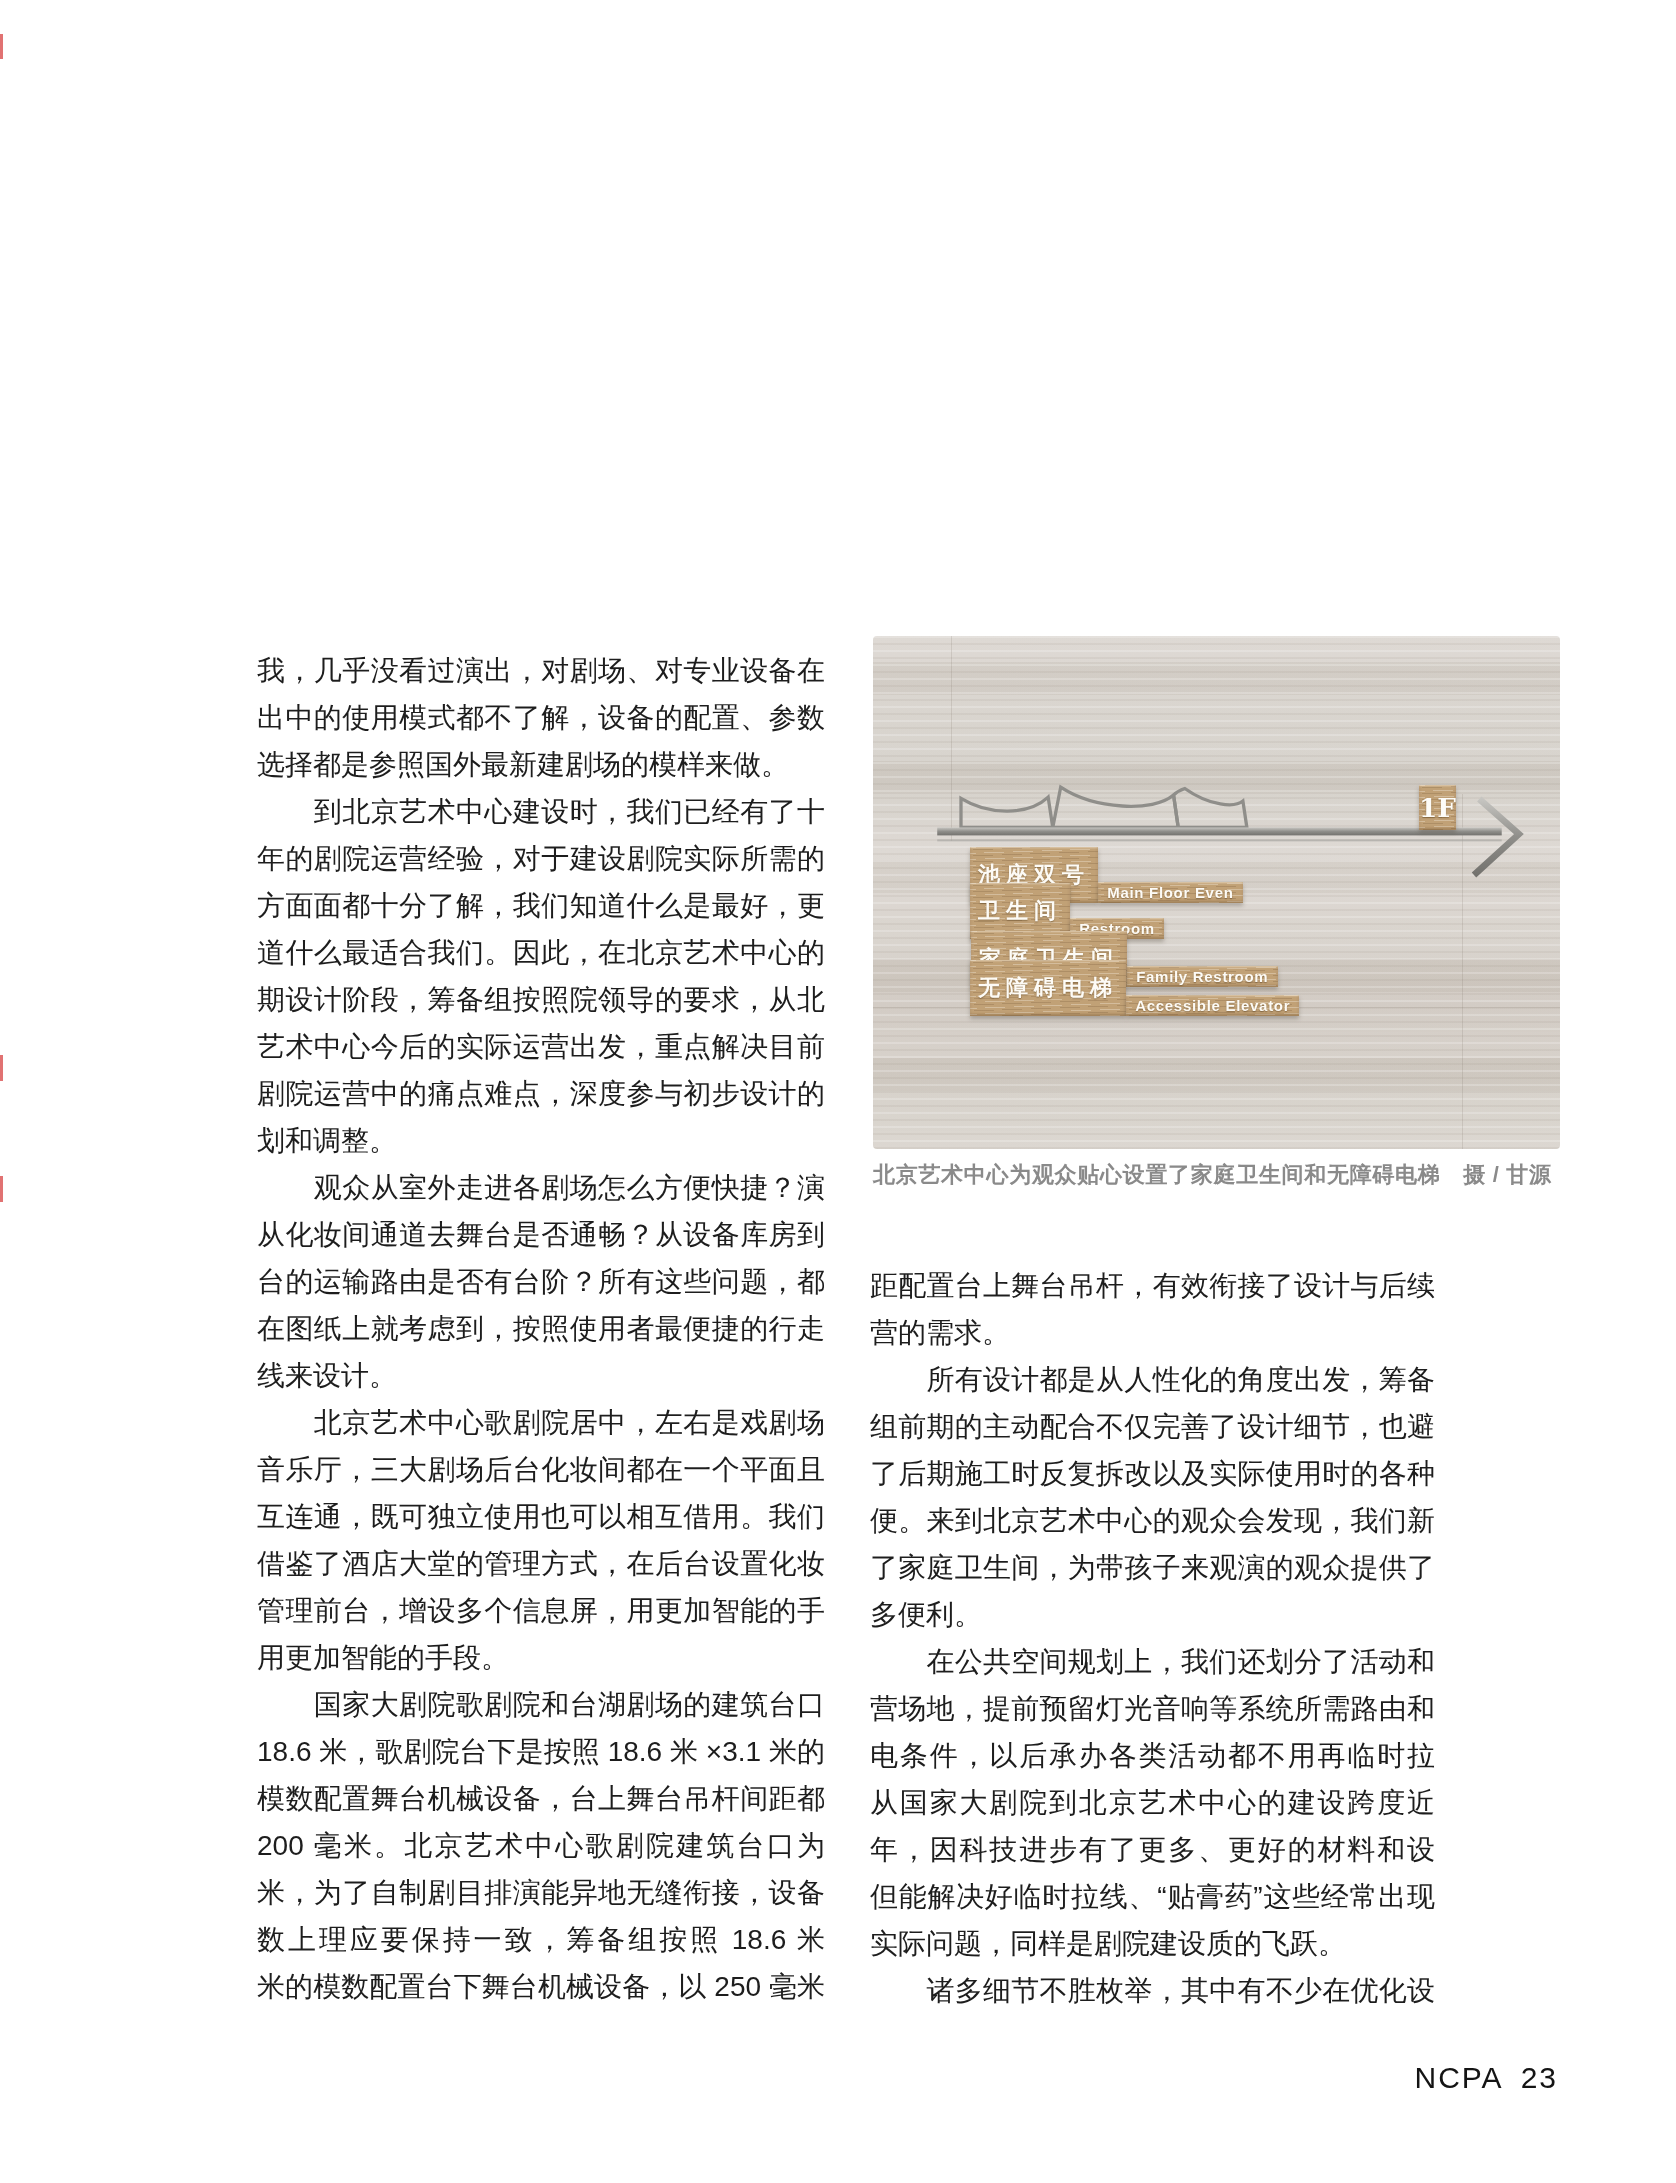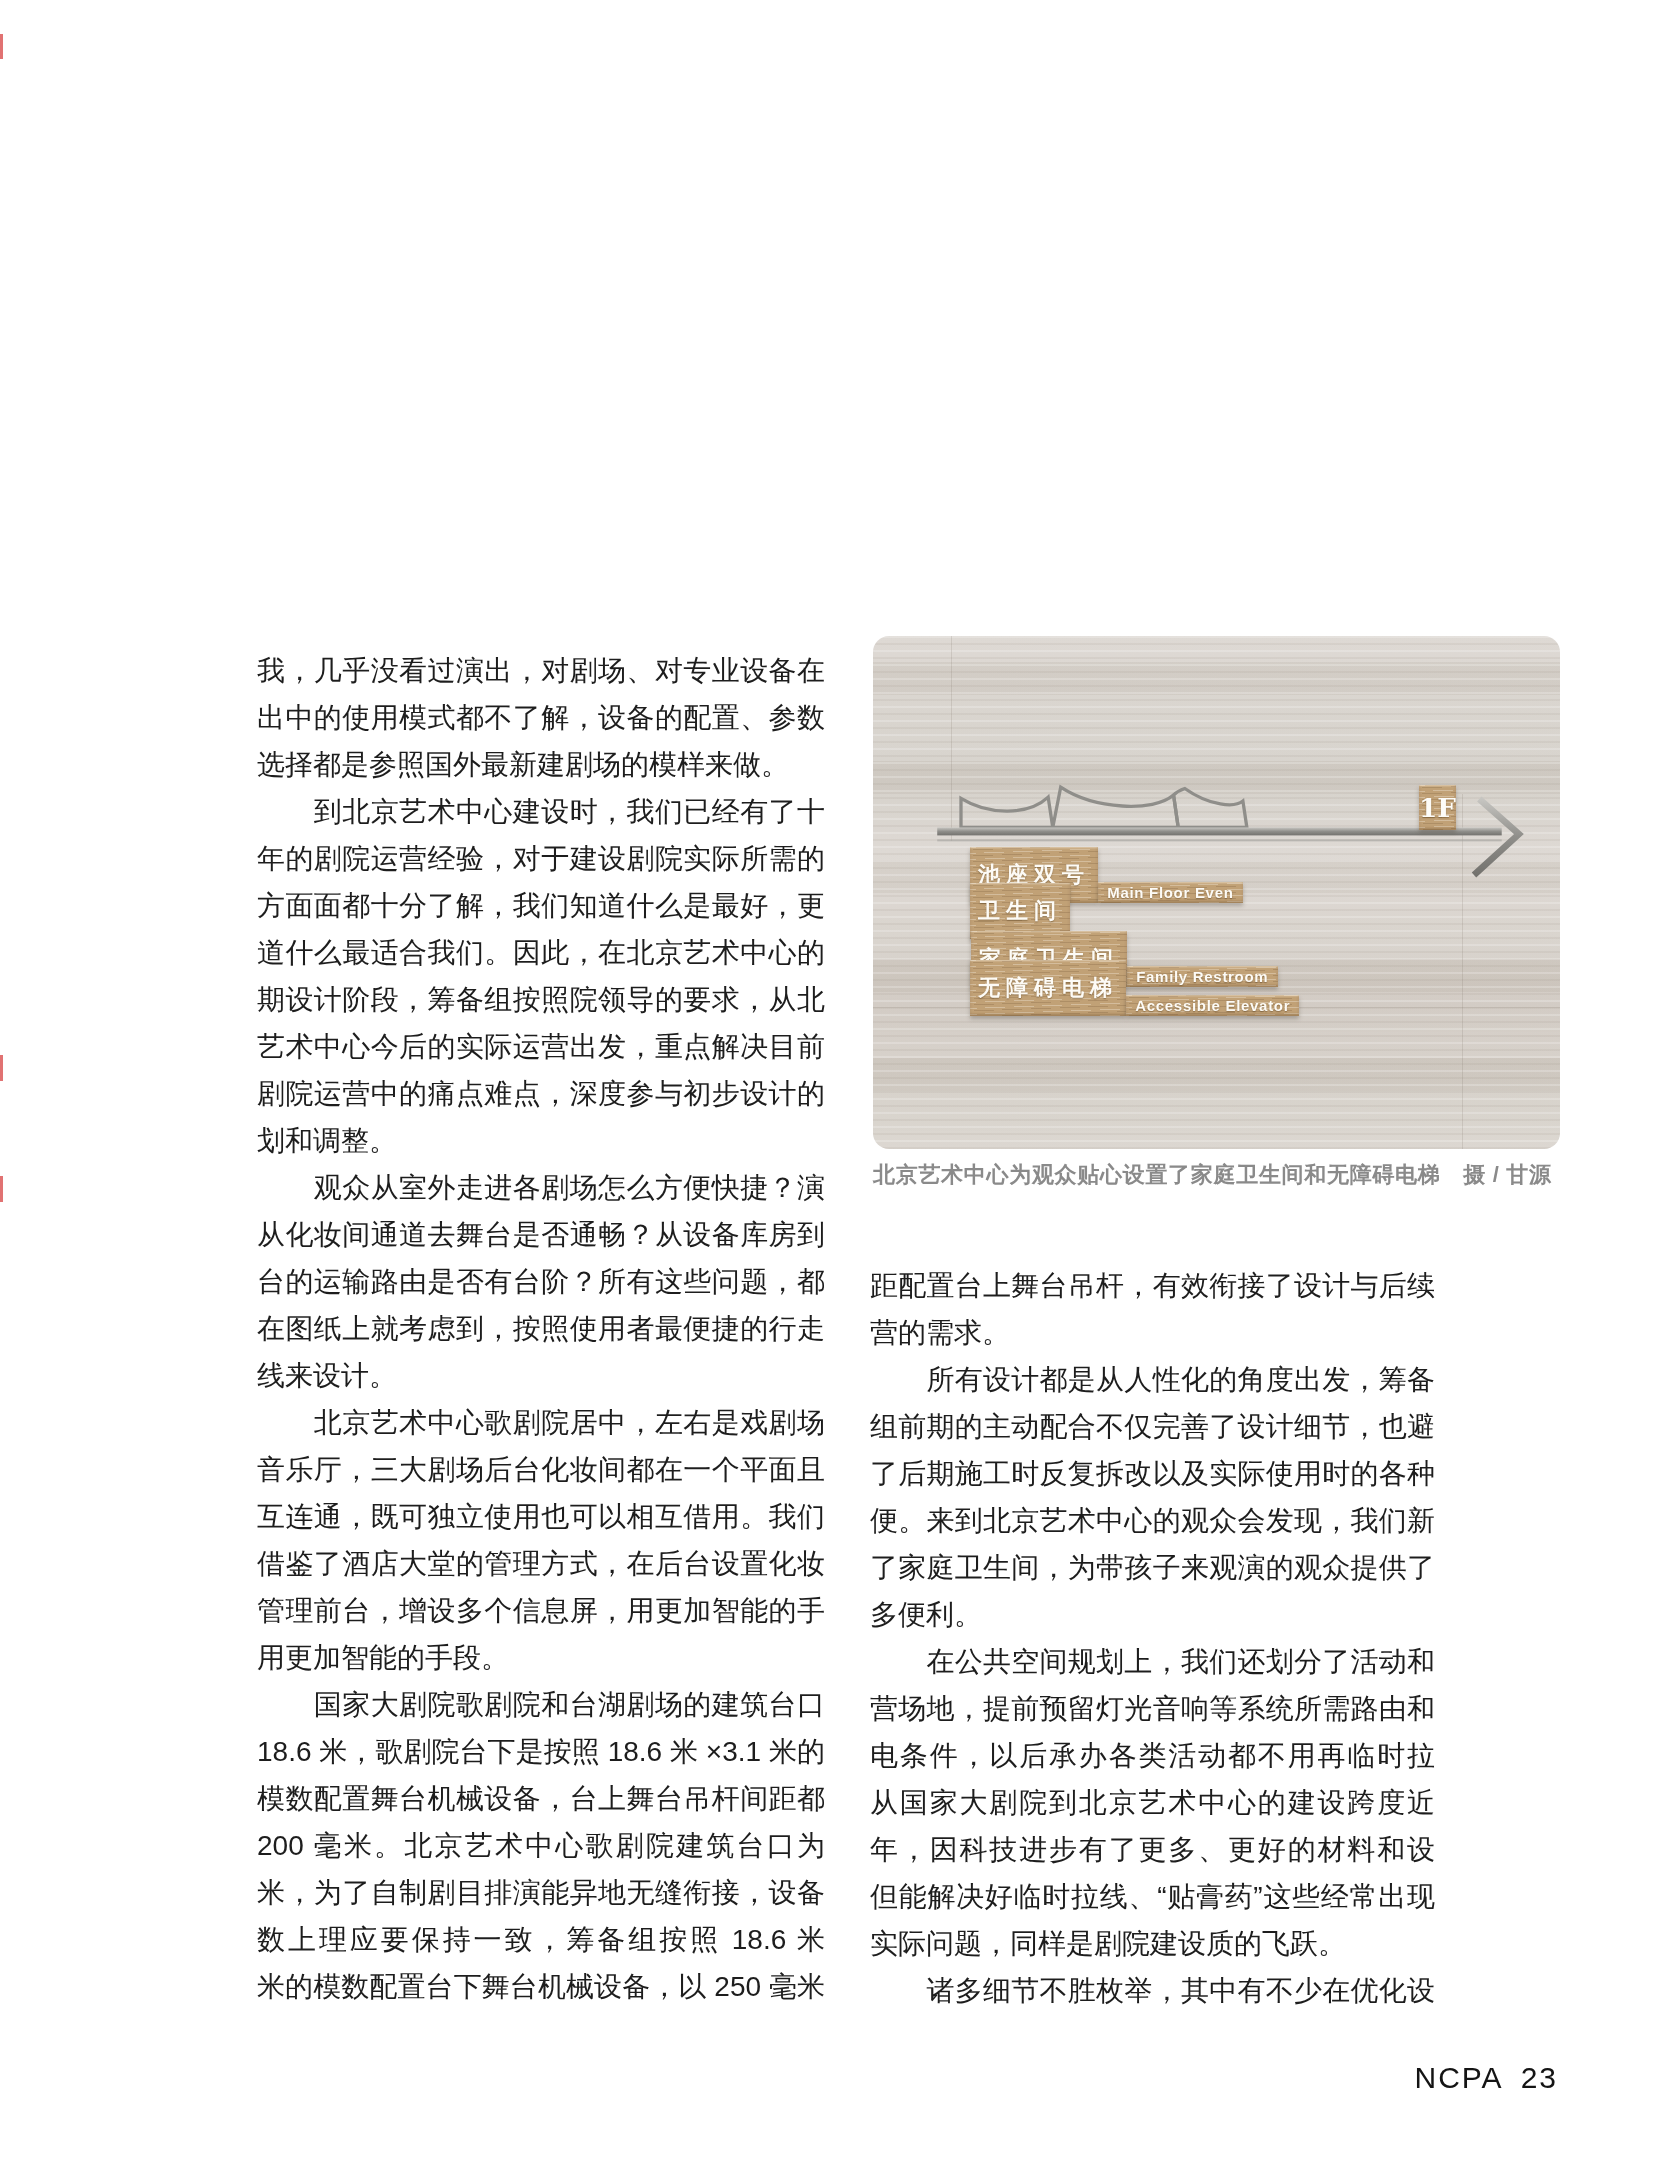--- a/index.html
+++ b/index.html
@@ -22,21 +22,21 @@
     white-space:normal;
     overflow:hidden;
   }
   .tl-left{text-align-last:left;}
   #col-left{left:257px;top:647px;width:568px;}
   #col-right{left:870px;top:1262px;width:565px;}
 
   
   .photo{
     position:absolute;left:873px;top:636px;width:687px;height:513px;
-    border-radius:16px;overflow:hidden;
+    border-radius:4px;overflow:hidden;
     background:
       repeating-linear-gradient(180deg, rgba(255,255,255,.22) 0 2px, rgba(0,0,0,0) 2px 6.6px, rgba(140,128,115,.10) 6.6px 8.6px, rgba(0,0,0,0) 8.6px 14px),
       repeating-linear-gradient(180deg, rgba(255,255,255,.10) 0 26.4px, rgba(172,162,150,.12) 26.4px 59px, rgba(255,255,255,.08) 59px 99px),
       linear-gradient(180deg,#dad5cf 0%,#d3cec7 28%,#dcd7d1 46%,#cfc8c0 72%,#d8d3cc 100%);
   }
   .seam-v{position:absolute;width:1.3px;background:rgba(120,110,98,.18);}
   .seam-h{position:absolute;height:1.3px;background:rgba(120,110,98,.14);}
 
   .photo svg{position:absolute;left:0;top:0;}
 
@@ -174,21 +174,21 @@
       </g>
     </svg>
 
     <div class="wood floor-badge">1F</div>
 
     <div id="sign-rows">
         <div class="sign-row" style="left: 97px; top: 211px;">
           <div class="plank zh wood">池座双号</div>
           <div class="plank en wood">Main Floor Even</div>
         </div>
-        <div class="sign-row" style="left: 97px; top: 247px; flex-direction: column;">
+        <div class="sign-row" style="left: 97px; top: 247px;">
           <div class="plank zh wood">卫生间</div>
           <div class="plank en wood">Restroom</div>
         </div>
         <div class="sign-row" style="left: 98px; top: 283px; margin-top: 12px;">
           <div class="plank zh wood">家庭卫生间</div>
           <div class="plank en wood">Family Restroom</div>
         </div>
         <div class="sign-row" style="left: 97px; top: 324px;">
           <div class="plank zh wood">无障碍电梯</div>
           <div class="plank en wood">Accessible Elevator</div>

